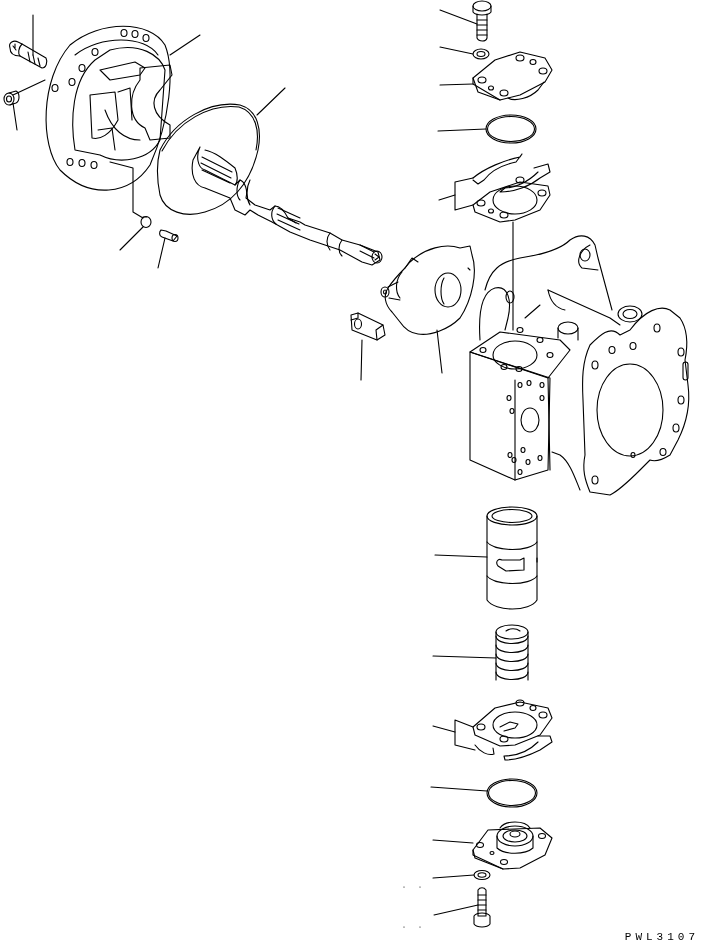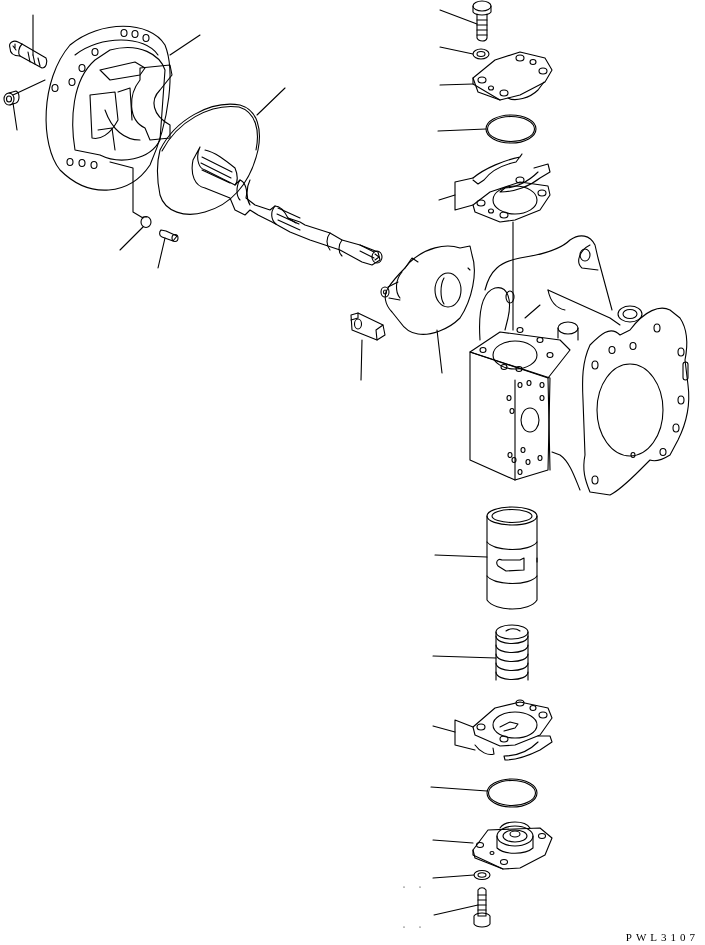--- a/index.html
+++ b/index.html
@@ -1,21 +1,21 @@
 <!DOCTYPE html>
 <html><head>
 <meta charset="utf-8">
 <style>
   html, body { margin:0; padding:0; background:#ffffff; }
   body { width:705px; height:945px; position:relative; overflow:hidden; font-family:"Liberation Sans", sans-serif; }
   svg#diagram { position:absolute; left:0; top:0; width:705px; height:945px; }
   svg#diagram * { vector-effect: non-scaling-stroke; }
   .ln { fill:none; stroke:#000; stroke-width:1.1; stroke-linejoin:round; stroke-linecap:round; }
   .fillw { fill:#fff; stroke:#000; stroke-width:1.1; stroke-linejoin:round; }
-  .drawing-code { position:absolute; right:6px; bottom:2px; font-family:Liberation Serif, serif; font-size:11px; letter-spacing:4px; color:#000; }
+  .drawing-code { position:absolute; right:6px; bottom:2px; font-family:Liberation Mono, monospace; font-size:11px; letter-spacing:4px; color:#000; }
 </style>
 </head>
 <body>
 
 <svg id="diagram" viewBox="0 0 705 945" xmlns="http://www.w3.org/2000/svg">
 
   <g>
 
     <path class="ln" d="M70,45 C100,20 150,20 165,45 C175,70 170,120 150,165 C130,195 90,200 60,170 C40,145 40,80 70,45 Z"></path>
     <path class="ln" d="M75,55 C100,35 145,35 158,55"></path>

